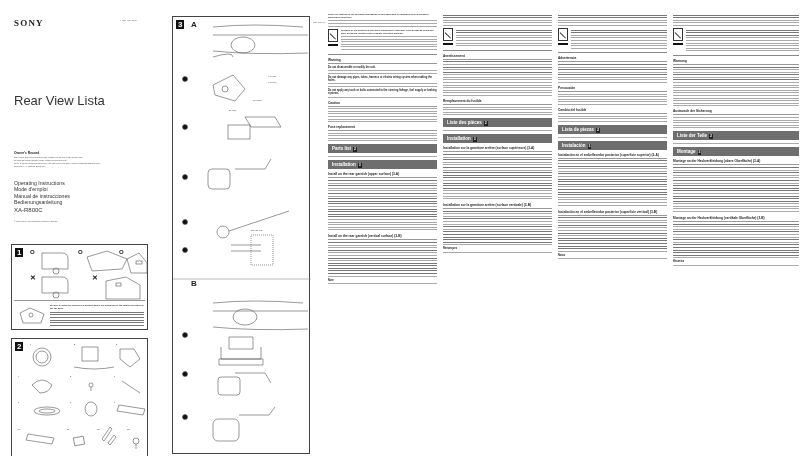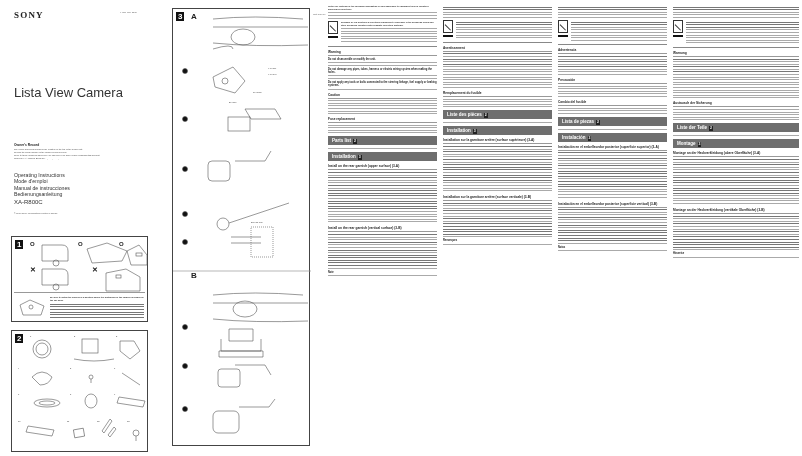--- a/index.html
+++ b/index.html
@@ -1,18 +1,18 @@
 <!DOCTYPE html>
 <html><head>
 <meta charset="utf-8">
 <style>
 *{box-sizing:border-box;margin:0;padding:0}
 html,body{width:802px;height:456px;overflow:hidden;background:#fff;font-family:"Liberation Sans",sans-serif;color:#222}
 .page{position:relative;width:802px;height:456px}
-.panel{position:absolute;top:0;height:424px}
+.panel{position:absolute;top:8px;height:424px}
 #p1{left:0;width:150px}
 #p2{left:150px;width:175px}
 #p3{left:325px;width:115px}
 #p4{left:440px;width:115px}
 #p5{left:555px;width:115px}
 #p6{left:670px;width:132px}
 .sony{position:absolute;left:14px;top:10px;font-family:"Liberation Serif",serif;font-weight:bold;font-size:9px;letter-spacing:1.2px}
 .docno{position:absolute;left:120px;top:11px;font-size:2.4px;color:#555}
 .maintitle{position:absolute;left:14px;top:85px;font-size:13px;color:#333}
 .owner{position:absolute;left:14px;top:143px;width:130px}
@@ -42,21 +42,21 @@
 .illus{stroke:#555;fill:none;stroke-width:0.6}
 </style>
 </head>
 <body>
 
 <div class="page">
 
   <div class="panel" id="p1">
     <div class="sony">SONY</div>
     <div class="docno">4-159-066-11(1)</div>
-    <div class="maintitle">Lista View Camera</div>
+    <div class="maintitle">Rear View Lista</div>
     <div class="owner">
       <div class="h">Owner's Record</div>
       <div class="t">The model and serial numbers are located on the top of the power unit.</div>
       <div class="t">Record the serial number in the space provided below.</div>
       <div class="t">Refer to these numbers whenever you call upon your Sony dealer regarding this product.</div>
       <div class="t">Model No. XA-R800C  Serial No. ______________</div>
     </div>
     <div class="ops">
       <div>Operating Instructions</div>
       <div>Mode d'emploi</div>

